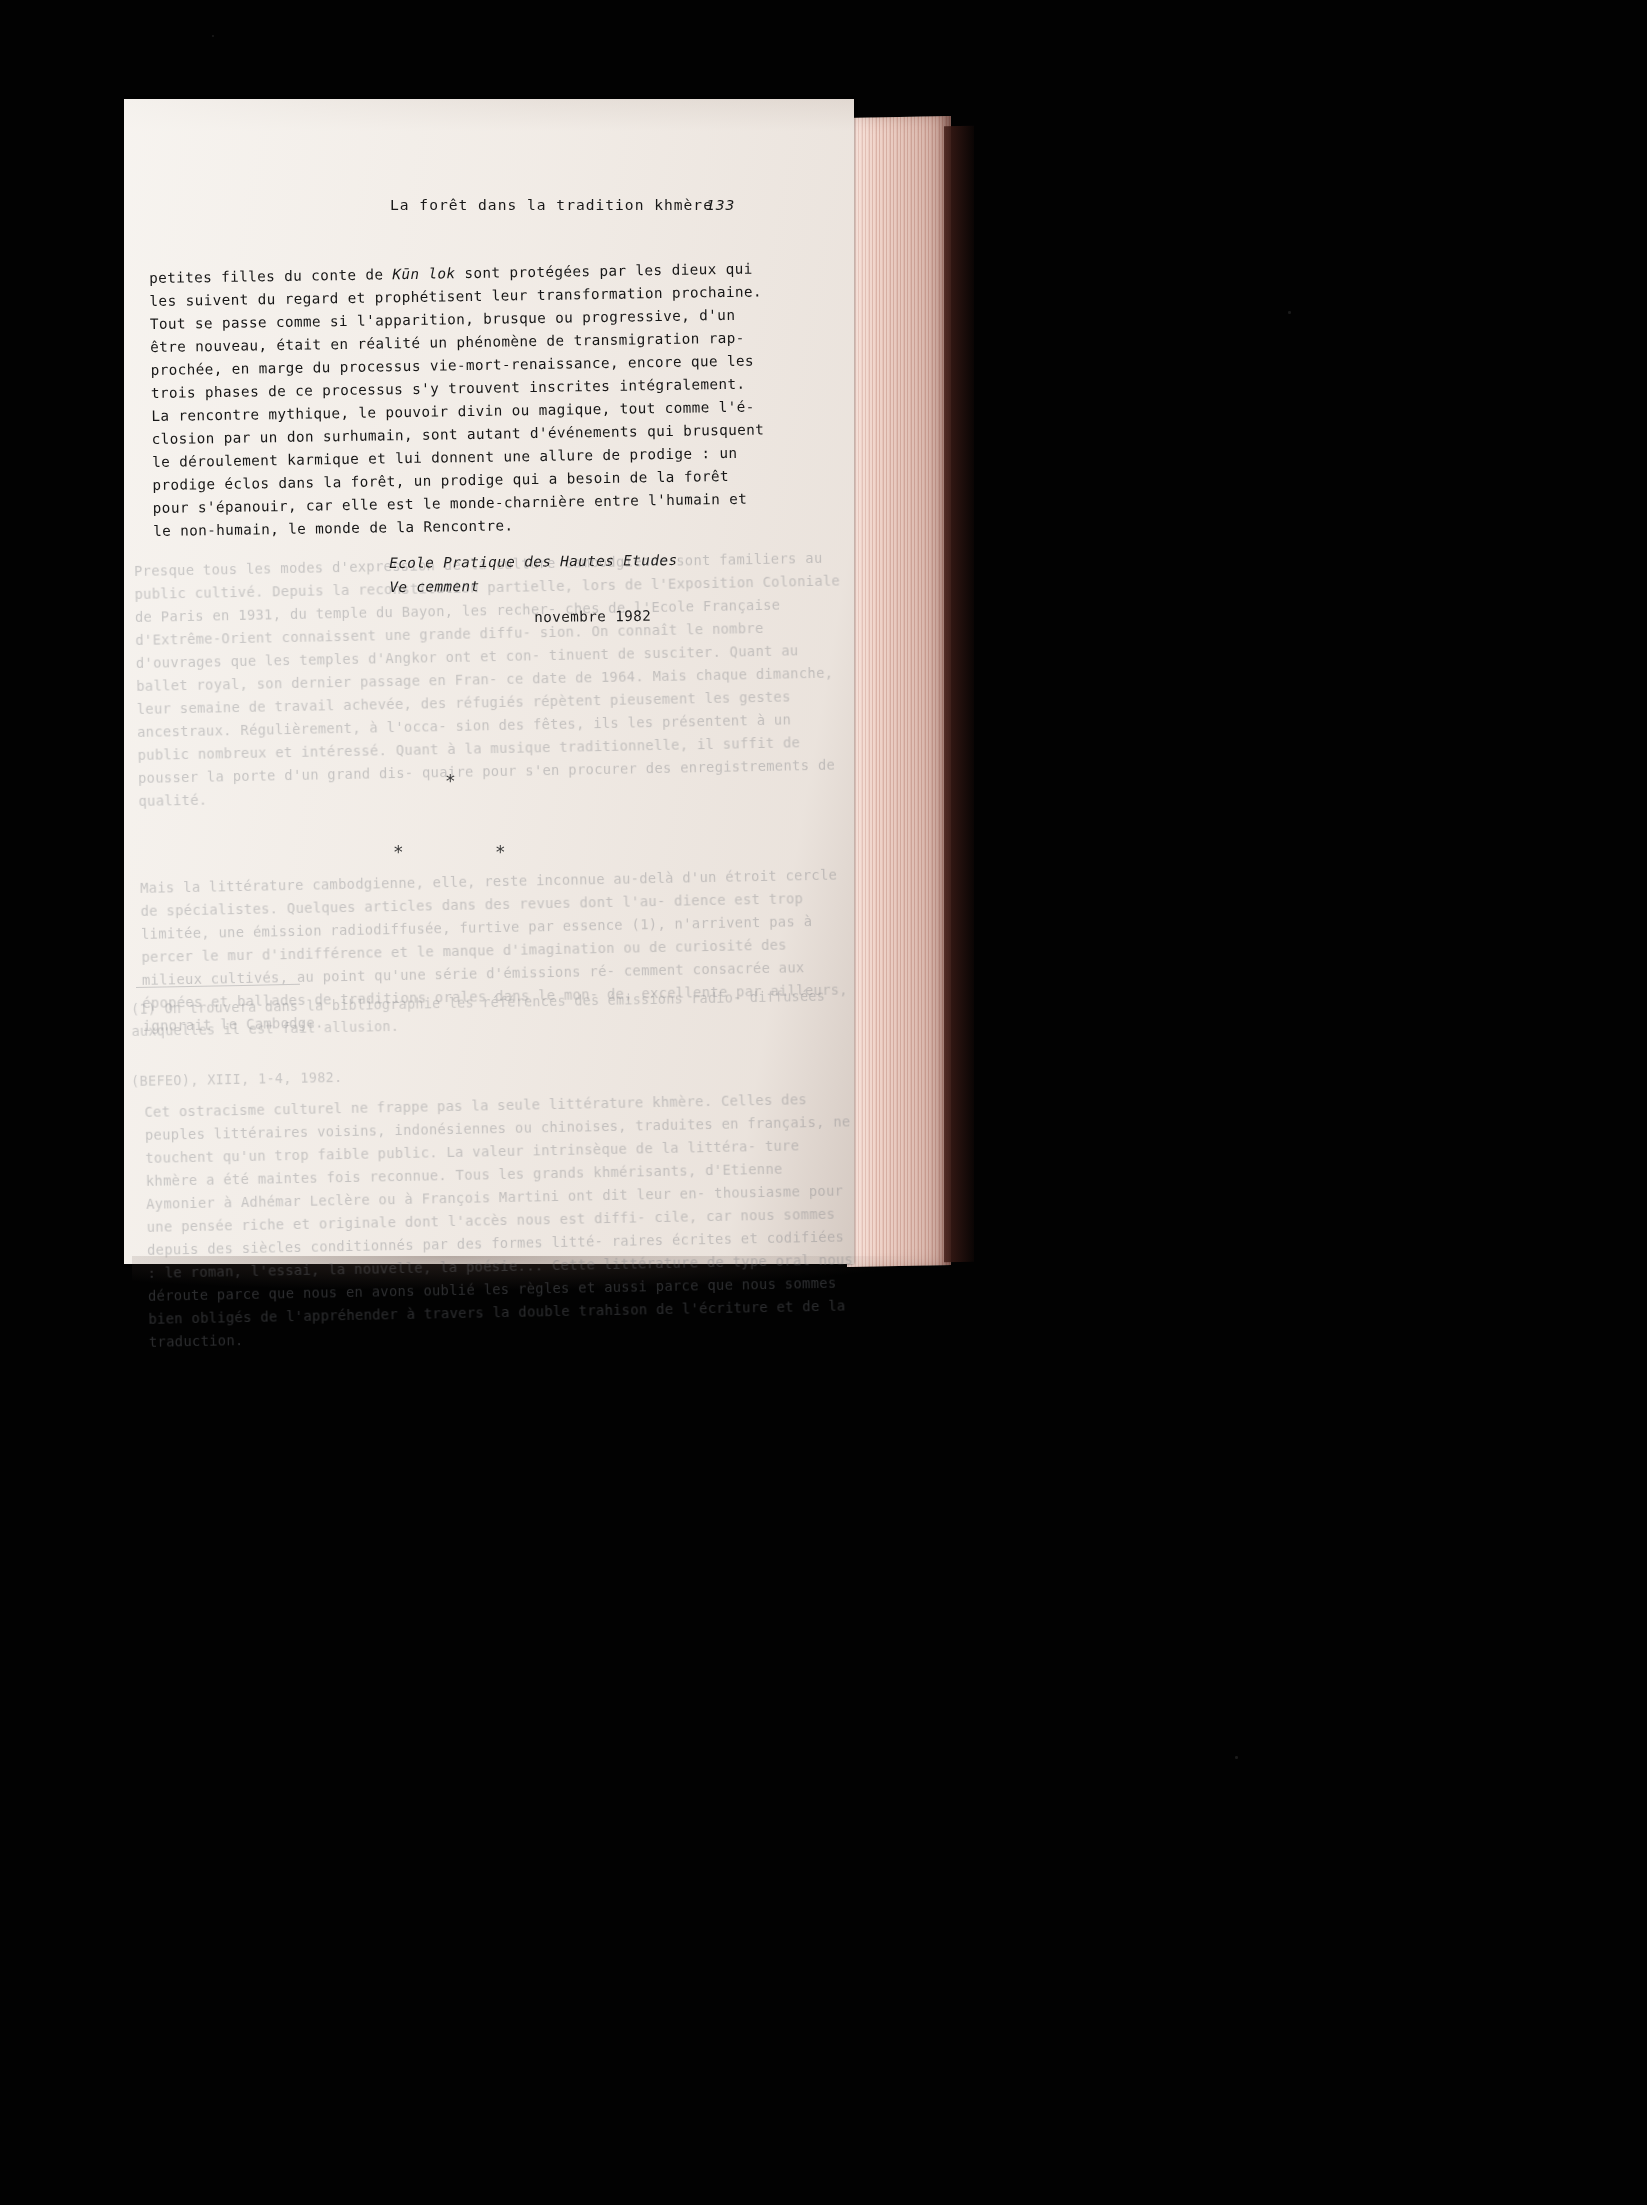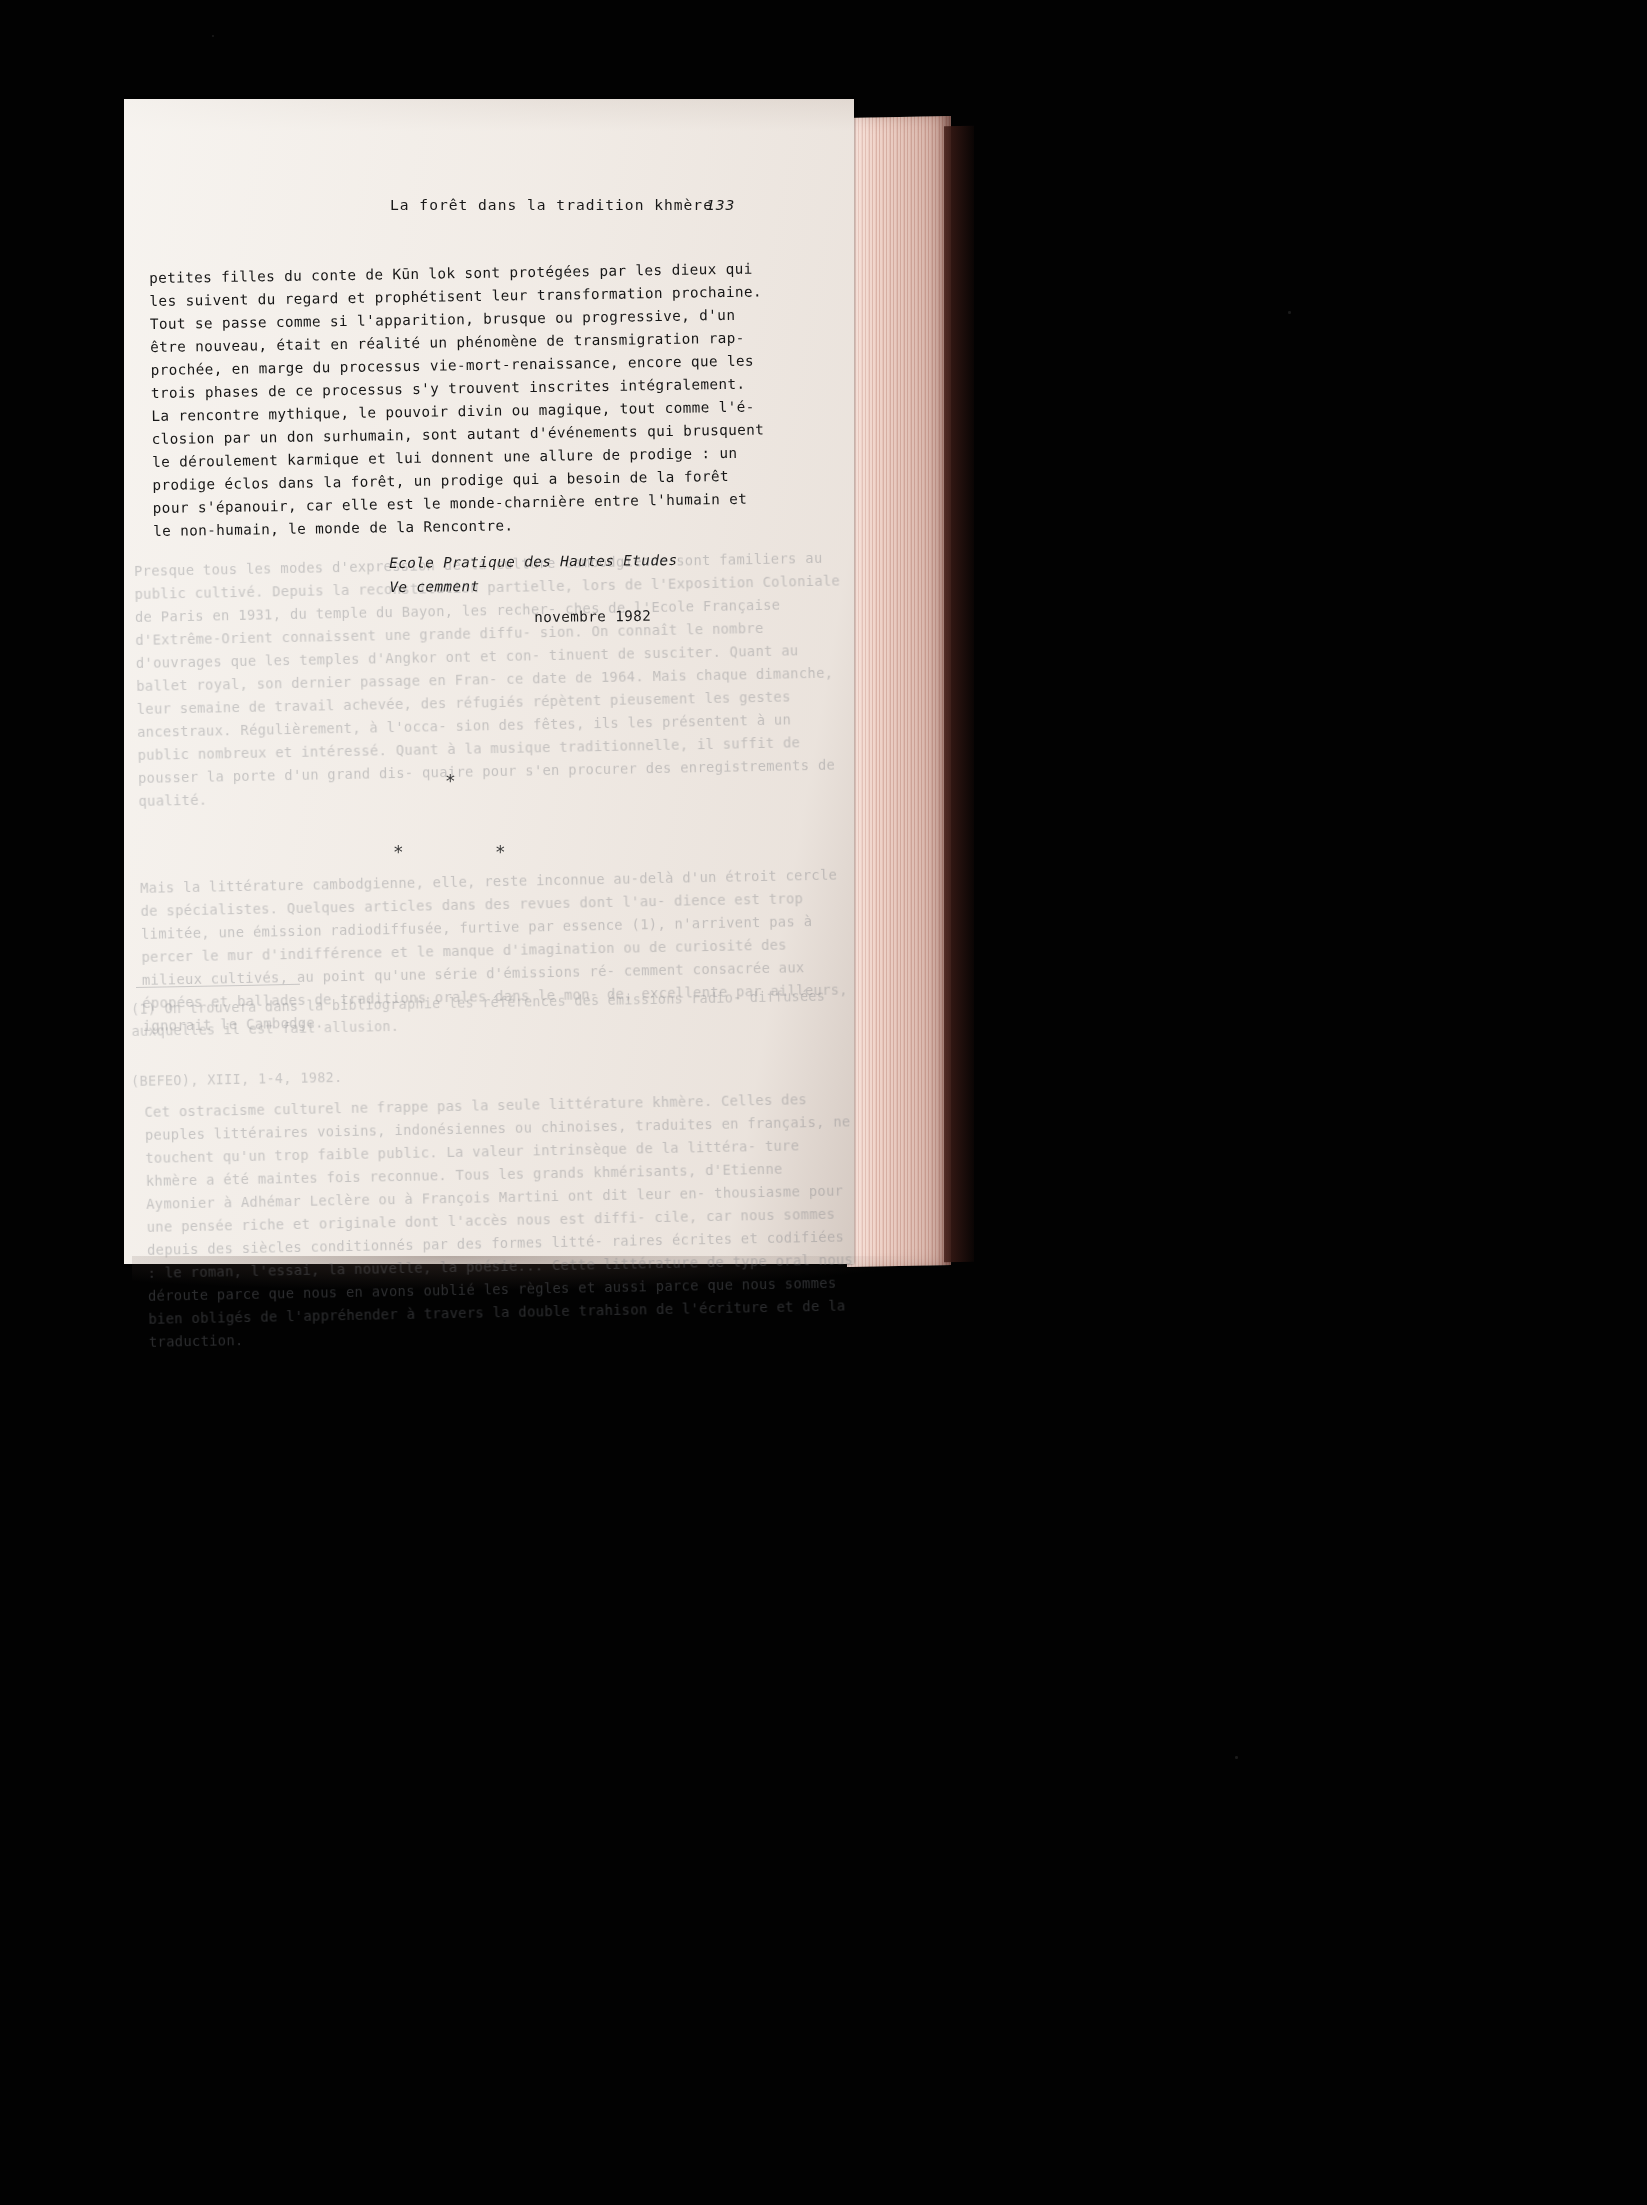--- a/index.html
+++ b/index.html
@@ -132,20 +132,21 @@
     width: 653px;
     font-size: 14.3px;
     line-height: 23px;
     letter-spacing: 0.4px;
     color: #171717;
     transform: rotate(-0.9deg);
     transform-origin: left top;
     white-space: pre-wrap;
   }
   .body-text .khmer-ital {
+    font-style: italic;
   }
 
   .colophon {
     position: absolute;
     left: 265px;
     top: 452px;
     font-size: 14.3px;
     line-height: 24px;
     letter-spacing: 0.4px;
     color: #1b1b1b;

